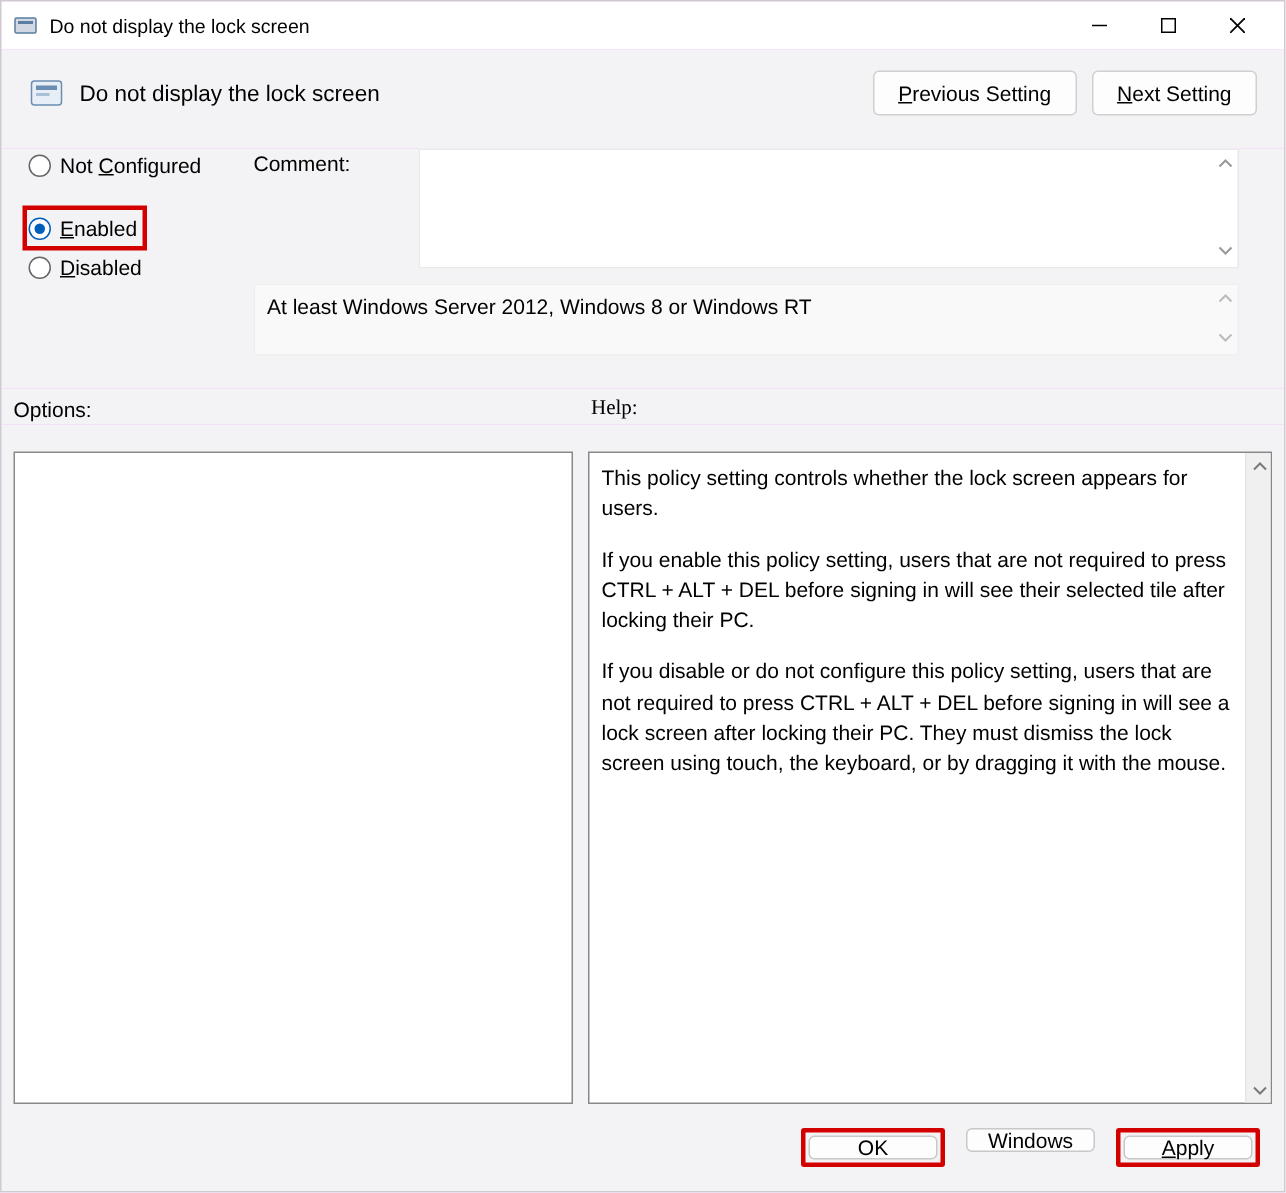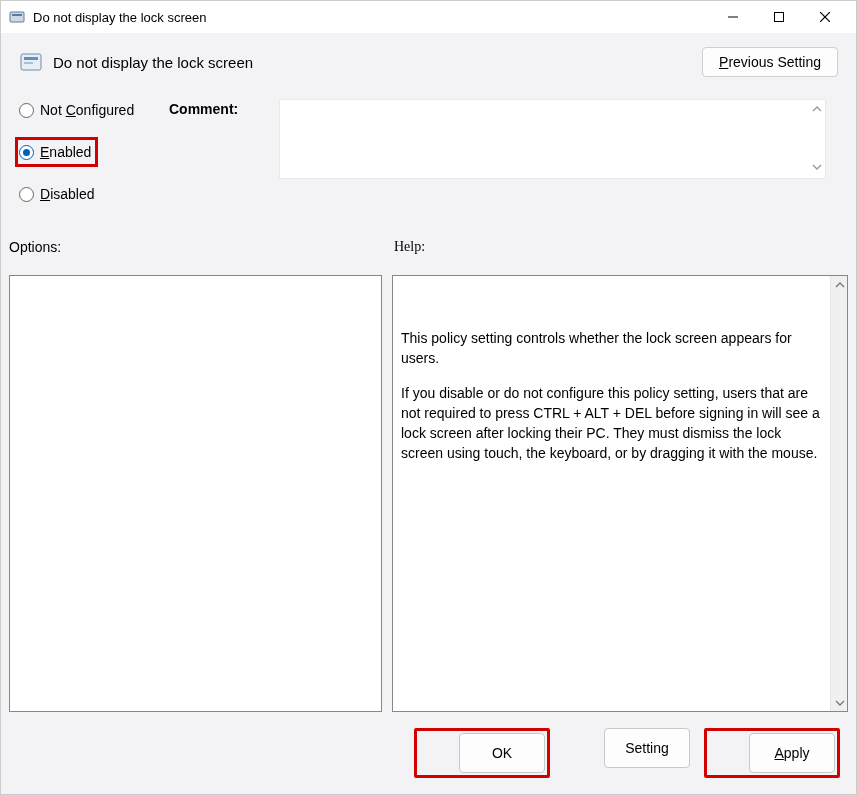--- a/index.html
+++ b/index.html
@@ -36,45 +36,45 @@
   
   .config {
     display:flex; padding: 0 30px 12px 18px; background:#f3f3f5;
   }
   .radio-col { width: 150px; padding-top: 0; }
   .radio-row { display:flex; align-items:center; margin-bottom:16px; height:22px;}
   .radio-row input { margin:0 6px 0 0; appearance:none; width:15px; height:15px; border:1px solid #666; border-radius:50%; position:relative; background:#fff;}
   .radio-row input:checked { border-color:#005fb8; }
   .radio-row input:checked::after { content:""; position:absolute; left:3px; top:3px; width:7px; height:7px; border-radius:50%; background:#005fb8;}
   .highlight-box { border:3px solid #d30000; padding:1px 4px 1px 1px; display:inline-flex; align-items:center; margin-left:-4px;justify-content:flex-end;}
-  .meta-col { flex:1;font-weight:bold; }
+  .meta-col { flex:1; }
   .meta-row { display:flex; margin-bottom:10px; }
   .meta-label { width:110px; padding-top:2px; font-size:14px;}
   .comment-box { flex:1; height:80px; background:#fff; border:1px solid #e9e9e9; position:relative;}
   .scroll-stub { position:absolute; right:2px; width:12px;}
   .scroll-stub.top { top:2px;}
   .scroll-stub.bot { bottom:2px;}
   .supported-box { flex:1; background:#f9f9fa; border:1px solid #eeeeee; padding:6px 8px; position:relative; min-height:48px;}
   
   .section-labels { display:flex; padding:6px 18px 2px 8px; background:#f3f3f5;justify-content:space-between;}
   .section-labels .lbl-left { width:385px; padding-left:0;}
   .section-labels .lbl-right { flex:1;font-family:Liberation Serif, serif; }
   
   .panels { display:flex; gap:10px; padding:18px 8px 6px 8px; flex:1; background:#f3f3f5;}
   .panel { border:1px solid #888; background:#fff; position:relative;}
   .panel.left { width:373px; }
   .panel.right { flex:1; display:flex;}
-  .help-text { padding:6px 8px 6px 8px; font-size:14px; line-height:1.45; overflow:hidden; flex:1;margin-top:46px;}
+  .help-text { padding:6px 8px 6px 8px; font-size:14px; line-height:1.45; overflow:hidden; flex:1;}
   .help-text p { margin:0 0 14px 0;}
   .scrollbar-fake { width:17px; background:#f0f0f0; position:relative; border-left:1px solid #e6e6e6;}
   .scrollbar-fake .arrow { position:absolute; left:0; width:17px; height:17px; display:flex; align-items:center; justify-content:center; color:#666;}
   .scrollbar-fake .arrow.up{ top:0;} .scrollbar-fake .arrow.down{ bottom:0;}
   
   .footer { padding:10px 16px 16px 0; display:flex; justify-content:flex-end; gap:14px; background:#f3f3f5;}
-  .dlg-btn { background:#fdfdfd; border:1px solid #c8c8c8; border-radius:4px; width:86px; height:40px; font-size:14px; display:flex; align-items:center; justify-content:center;margin-left:40px;}
+  .dlg-btn { background:#fdfdfd; border:1px solid #c8c8c8; border-radius:4px; width:86px; height:16px; font-size:14px; display:flex; align-items:center; justify-content:center;}
   .btn-highlight { border:3px solid #d30000; padding:2px; border-radius:2px;}
   u { text-decoration: underline; }
 </style>
 </head>
 <body>
 
 <div class="window">
 
   <div class="titlebar">
     <span class="app-icon">
@@ -107,35 +107,36 @@
     <span class="tool-icon">
       <svg width="24" height="24" viewBox="0 0 24 24">
         <rect x="2" y="4" width="20" height="16" rx="2" fill="#e8eef6" stroke="#6a8db3"></rect>
         <rect x="5" y="7" width="14" height="3" fill="#6a8db3"></rect>
         <rect x="5" y="12" width="9" height="2" fill="#a9bfd6"></rect>
       </svg>
     </span>
     <span class="tool-title">Do not display the lock screen</span>
     <span class="tool-spacer"></span>
     <button class="nav-btn"><u>P</u>revious Setting</button>
+    <button class="nav-btn"><u>N</u>ext Setting</button>
   </div>
 
   <div class="config">
     <div class="radio-col">
       <div class="radio-row">
         <input type="radio" name="state" style="">
         <span>Not <u>C</u>onfigured</span>
       </div>
       <div class="highlight-box">
         <div class="radio-row" style="margin-bottom:0">
           <input type="radio" name="state" checked="" style="">
           <span><u>E</u>nabled</span>
         </div>
       </div>
-      <div class="radio-row" style="margin-top:16px">
+      <div class="radio-row" style="">
         <input type="radio" name="state" style="">
         <span><u>D</u>isabled</span>
       </div>
     </div>
 
     <div class="meta-col">
       <div class="meta-row">
         <div class="meta-label">Comment:</div>
         <div class="comment-box">
           <span></span>
@@ -145,34 +146,48 @@
               </svg>
           </span>
           <span class="scroll-stub bot">
             <svg width="12" height="12" viewBox="0 0 12 12">
                 <path d="M2 4 L6 8 L10 4" fill="none" stroke="#999" stroke-width="1.4"></path>
               </svg>
           </span>
         </div>
       </div>
       <div class="meta-row">
+        <div class="supported-box">
+          <span>At least Windows Server 2012, Windows 8 or Windows RT</span>
+          <span class="scroll-stub top">
+            <svg width="12" height="12" viewBox="0 0 12 12">
+                <path d="M2 8 L6 4 L10 8" fill="none" stroke="#bbb" stroke-width="1.4"></path>
+              </svg>
+          </span>
+          <span class="scroll-stub bot">
+            <svg width="12" height="12" viewBox="0 0 12 12">
+                <path d="M2 4 L6 8 L10 4" fill="none" stroke="#bbb" stroke-width="1.4"></path>
+              </svg>
+          </span>
+        </div>
       </div>
     </div>
   </div>
 
   <div class="section-labels">
     <div class="lbl-left">Options:</div>
     <div class="lbl-right">Help:</div>
   </div>
 
   <div class="panels">
     <div class="panel left"></div>
     <div class="panel right">
       <div class="help-text">
         <p>This policy setting controls whether the lock screen appears for users.</p>
+        <p>If you enable this policy setting, users that are not required to press CTRL + ALT + DEL before signing in will see their selected tile after locking their PC.</p>
         <p>If you disable or do not configure this policy setting, users that are not required to press CTRL + ALT + DEL before signing in will see a lock screen after locking their PC. They must dismiss the lock screen using touch, the keyboard, or by dragging it with the mouse.</p>
       </div>
       <div class="scrollbar-fake">
         <div class="arrow up">
           <svg width="10" height="10" viewBox="0 0 10 10">
               <path d="M1 7 L5 3 L9 7" fill="none" stroke="#777" stroke-width="1.3"></path>
             </svg>
         </div>
         <div class="arrow down">
           <svg width="10" height="10" viewBox="0 0 10 10">
@@ -180,19 +195,19 @@
             </svg>
         </div>
       </div>
     </div>
   </div>
 
   <div class="footer">
     <div class="btn-highlight">
       <div class="dlg-btn">OK</div>
     </div>
-    <div class="dlg-btn">Setting</div>
+    <div class="dlg-btn">Windows</div>
     <div class="btn-highlight">
       <div class="dlg-btn"><u>A</u>pply</div>
     </div>
   </div>
 
 </div>
 
 </body></html>

